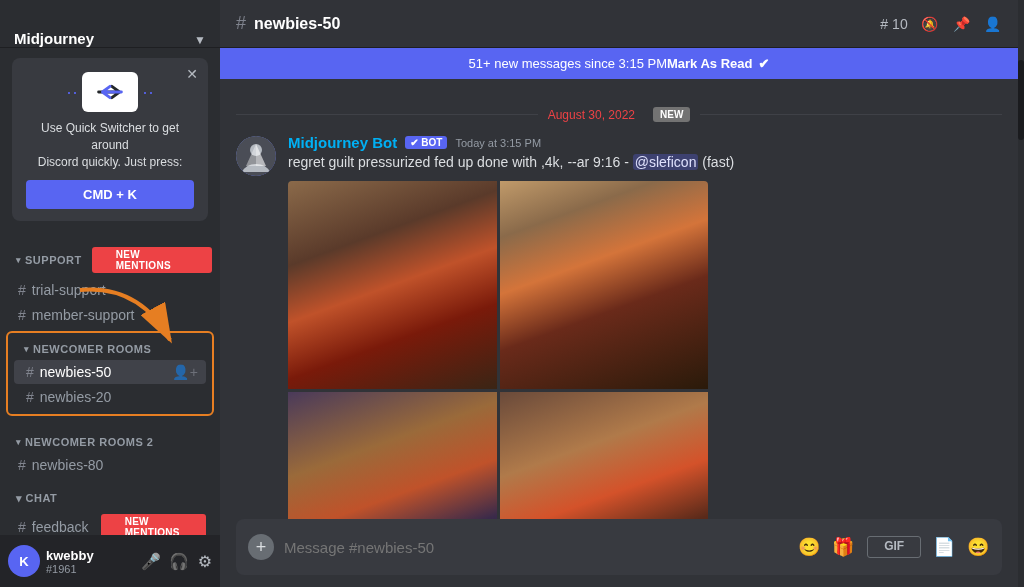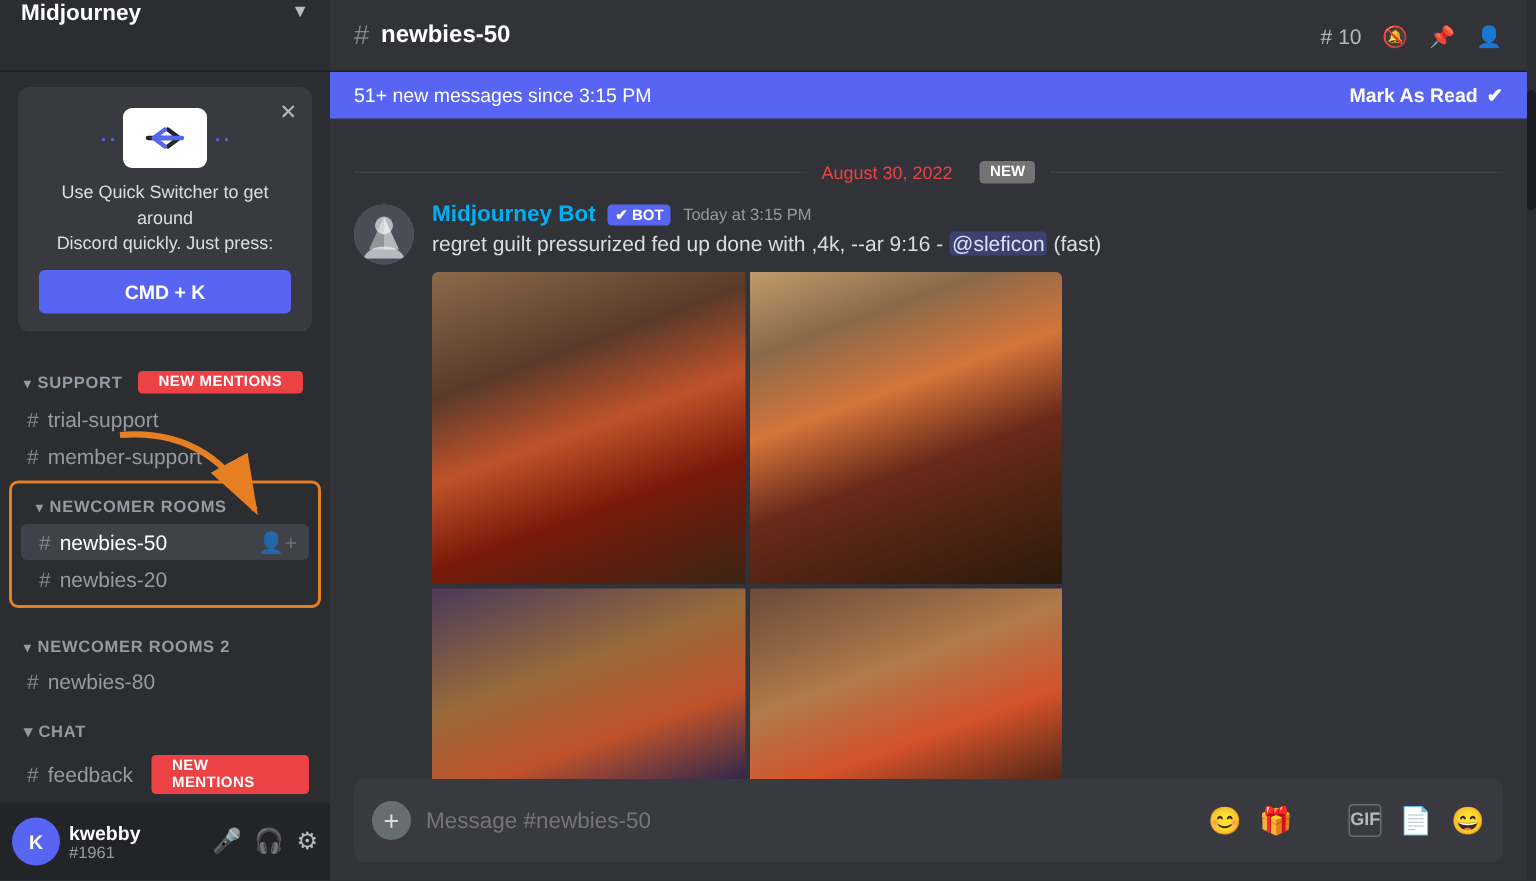--- a/index.html
+++ b/index.html
@@ -12,21 +12,21 @@
       background: #2b2d31;
       display: flex;
       flex-direction: column;
       height: 587px;
       overflow: hidden;
       position: relative;
     }
 
     .sidebar-header {
       display: flex;
-      align-items: flex-start;
+      align-items: flex-end;
       justify-content: space-between;
       padding: 0 14px;
       height: 48px;
       background: #2b2d31;
       border-bottom: 1px solid #1e1f22;
       flex-shrink: 0;
     }
     .sidebar-header-title { color: #fff; font-weight: 700; font-size: 15px; }
     .sidebar-header-chevron { color: #b5bac1; font-size: 12px; cursor: pointer; }
 
@@ -78,21 +78,21 @@
       letter-spacing: 0.5px;
       display: flex; align-items: center; gap: 4px;
     }
     .section-label .chevron { font-size: 9px; }
 
     .new-mentions-badge {
       background: #ed4245;
       color: #fff;
       font-size: 10px;
       font-weight: 700;
-      padding: 2px 14px;
+      padding: 2px 24px;
       border-radius: 3px;
       margin-left: 6px;
       letter-spacing: 0.3px;
     }
 
     .channel-item {
       display: flex; align-items: center;
       padding: 4px 8px 4px 12px;
       color: #949ba4;
       font-size: 14px;
@@ -178,21 +178,21 @@
     .channel-header-name { color: #fff; font-weight: 700; font-size: 16px; }
     .header-actions { margin-left: auto; display: flex; gap: 14px; align-items: center; color: #b5bac1; font-size: 14px; }
     .header-action-item { display: flex; align-items: center; gap: 4px; cursor: pointer; }
 
     .new-messages-bar {
       background: #5865f2;
       color: #fff;
       padding: 8px 16px;
       display: flex;
       align-items: center;
-      justify-content: space-between;
+      justify-content: center;
       font-size: 13px;
       flex-shrink: 0;
     }
     .mark-as-read { cursor: pointer; font-weight: 700; display: flex; align-items: center; gap: 6px; }
 
     .messages-area {
       flex: 1;
       overflow-y: auto;
       padding: 12px 16px;
       position: relative;
@@ -488,21 +488,21 @@
     </div>
 
   </div>
 
   <div class="input-bar">
     <div class="input-plus">+</div>
     <input class="message-input" type="text" placeholder="Message #newbies-50" style="">
     <div class="input-actions">
       <span>😊</span>
       <span>🎁</span>
-      <span style="font-size:12px;font-weight:700;color:#b5bac1;border:1.5px solid #686d73;border-radius:3px;padding:2px 0;margin-left:25px;">GIF</span>
+      <span style="font-size:12px;font-weight:700;color:#b5bac1;border:1.5px solid #686d73;border-radius:3px;padding:2px 16px;">GIF</span>
       <span>📄</span>
       <span>😄</span>
     </div>
   </div>
 </div>
 
 <div class="right-scrollbar">
   <div class="right-scrollbar-thumb"></div>
 </div>
 

